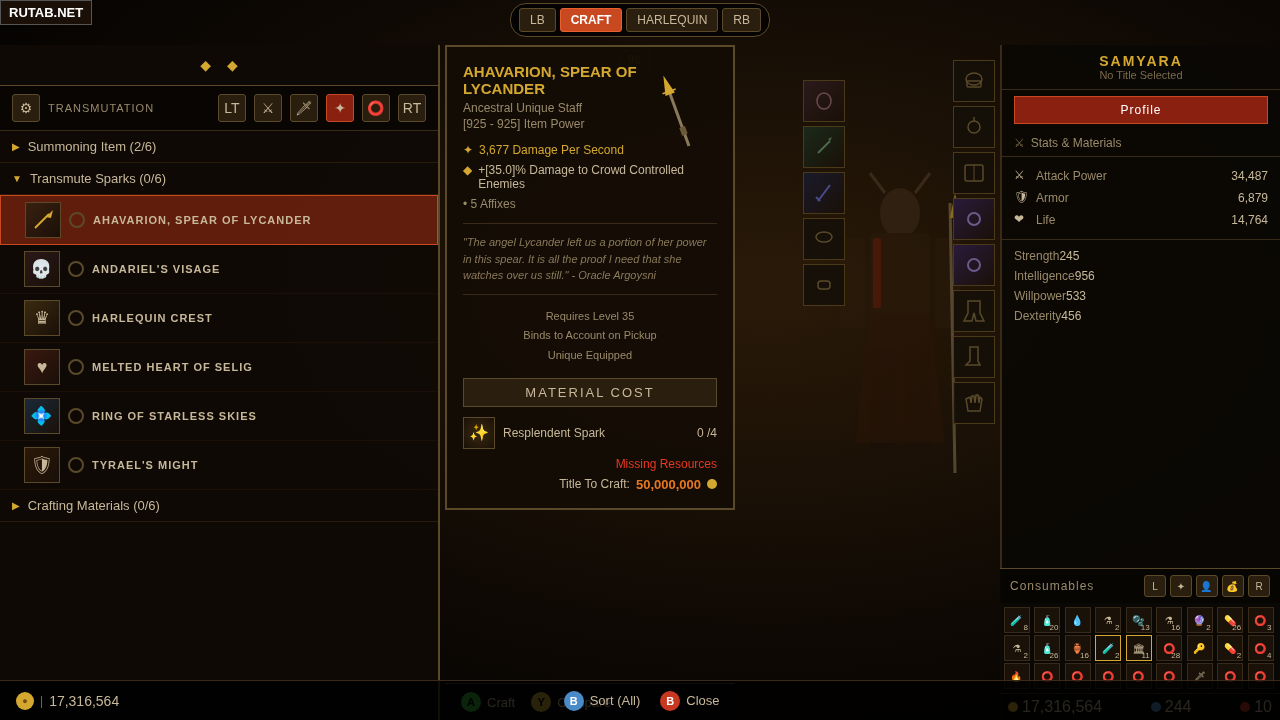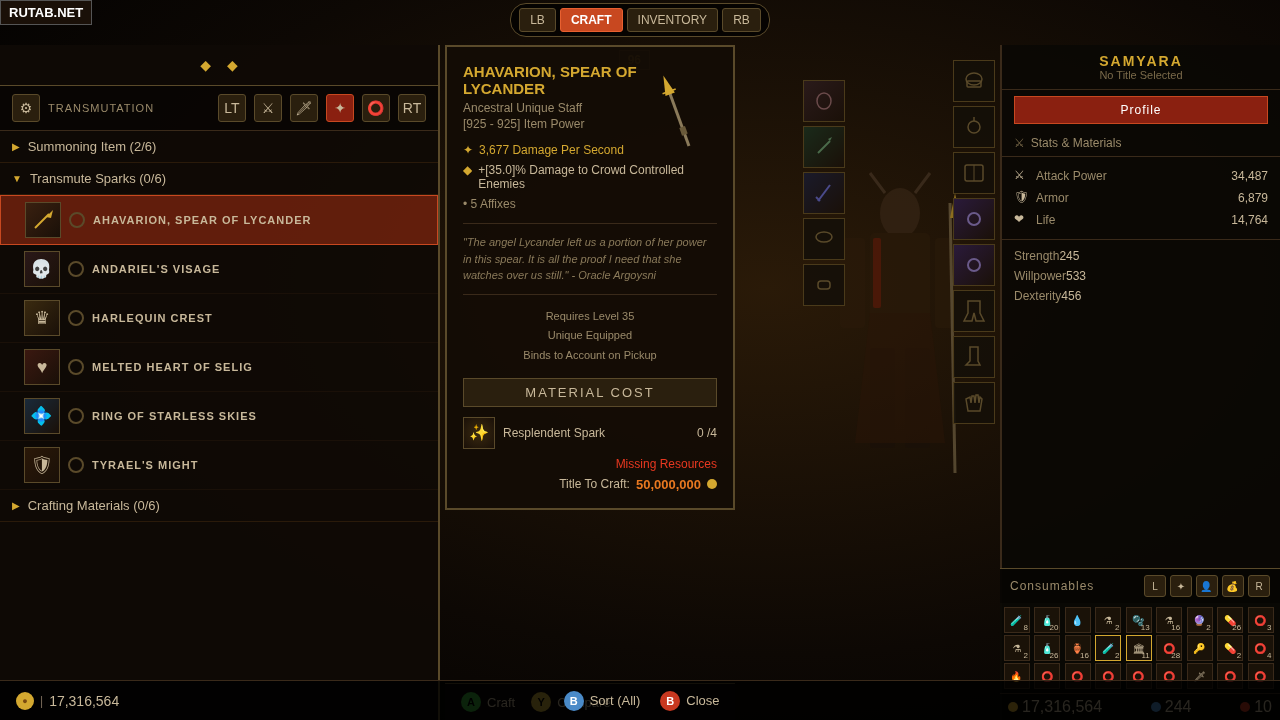--- a/index.html
+++ b/index.html
@@ -646,21 +646,21 @@
 </head>
 <body>
 
 <div class="game-bg"></div>
 
 <div class="top-bar">
   <div class="site-badge">RUTAB.NET</div>
   <div class="nav-tabs">
     <div class="nav-btn">LB</div>
     <div class="nav-btn active">CRAFT</div>
-    <div class="nav-btn">INVENTORY</div>
+    <div class="nav-btn">HARLEQUIN</div>
     <div class="nav-btn">RB</div>
   </div>
 </div>
 
 <div class="level-badge">96</div>
 
 <div class="left-panel">
   <div class="alchemist-header">
     <span class="diamond-left">◆</span>
     <span class="diamond-right">◆</span>
@@ -760,22 +760,22 @@
     <span class="stat-bullet">◆</span>
     <span class="stat-text">+[35.0]% Damage to Crowd Controlled Enemies</span>
   </div>
 
   <div class="affixes-label">• 5 Affixes</div>
 
   <div class="item-lore">"The angel Lycander left us a portion of her power in this spear. It is all the proof I need that she watches over us still." - Oracle Argoysni</div>
 
   <div class="item-requirements">
     <div>Requires Level 35</div>
+    <div>Binds to Account on Pickup</div>
     <div>Unique Equipped</div>
-    <div>Binds to Account on Pickup</div>
   </div>
 
   <div class="material-cost-header">MATERIAL COST</div>
 
   <div class="material-row">
     <div class="material-icon">✨</div>
     <span class="material-name">Resplendent Spark</span>
     <div class="material-count">
       <span>0</span>
       <span>/4</span>
@@ -830,20 +830,24 @@
       <span class="combat-icon">❤</span>
       <span class="combat-name">Life</span>
       <span class="combat-val">14,764</span>
     </div>
   </div>
 
   <div style="padding: 6px 12px;">
     <div class="stat-row">
       <span class="stat-name">Strength</span>
       <span class="stat-val">245</span>
+    </div>
+    <div class="stat-row">
+      <span class="stat-name">Intelligence</span>
+      <span class="stat-val">956</span>
     </div>
     <div class="stat-row">
       <span class="stat-name">Willpower</span>
       <span class="stat-val">533</span>
     </div>
     <div class="stat-row">
       <span class="stat-name">Dexterity</span>
       <span class="stat-val">456</span>
     </div>
   </div>

